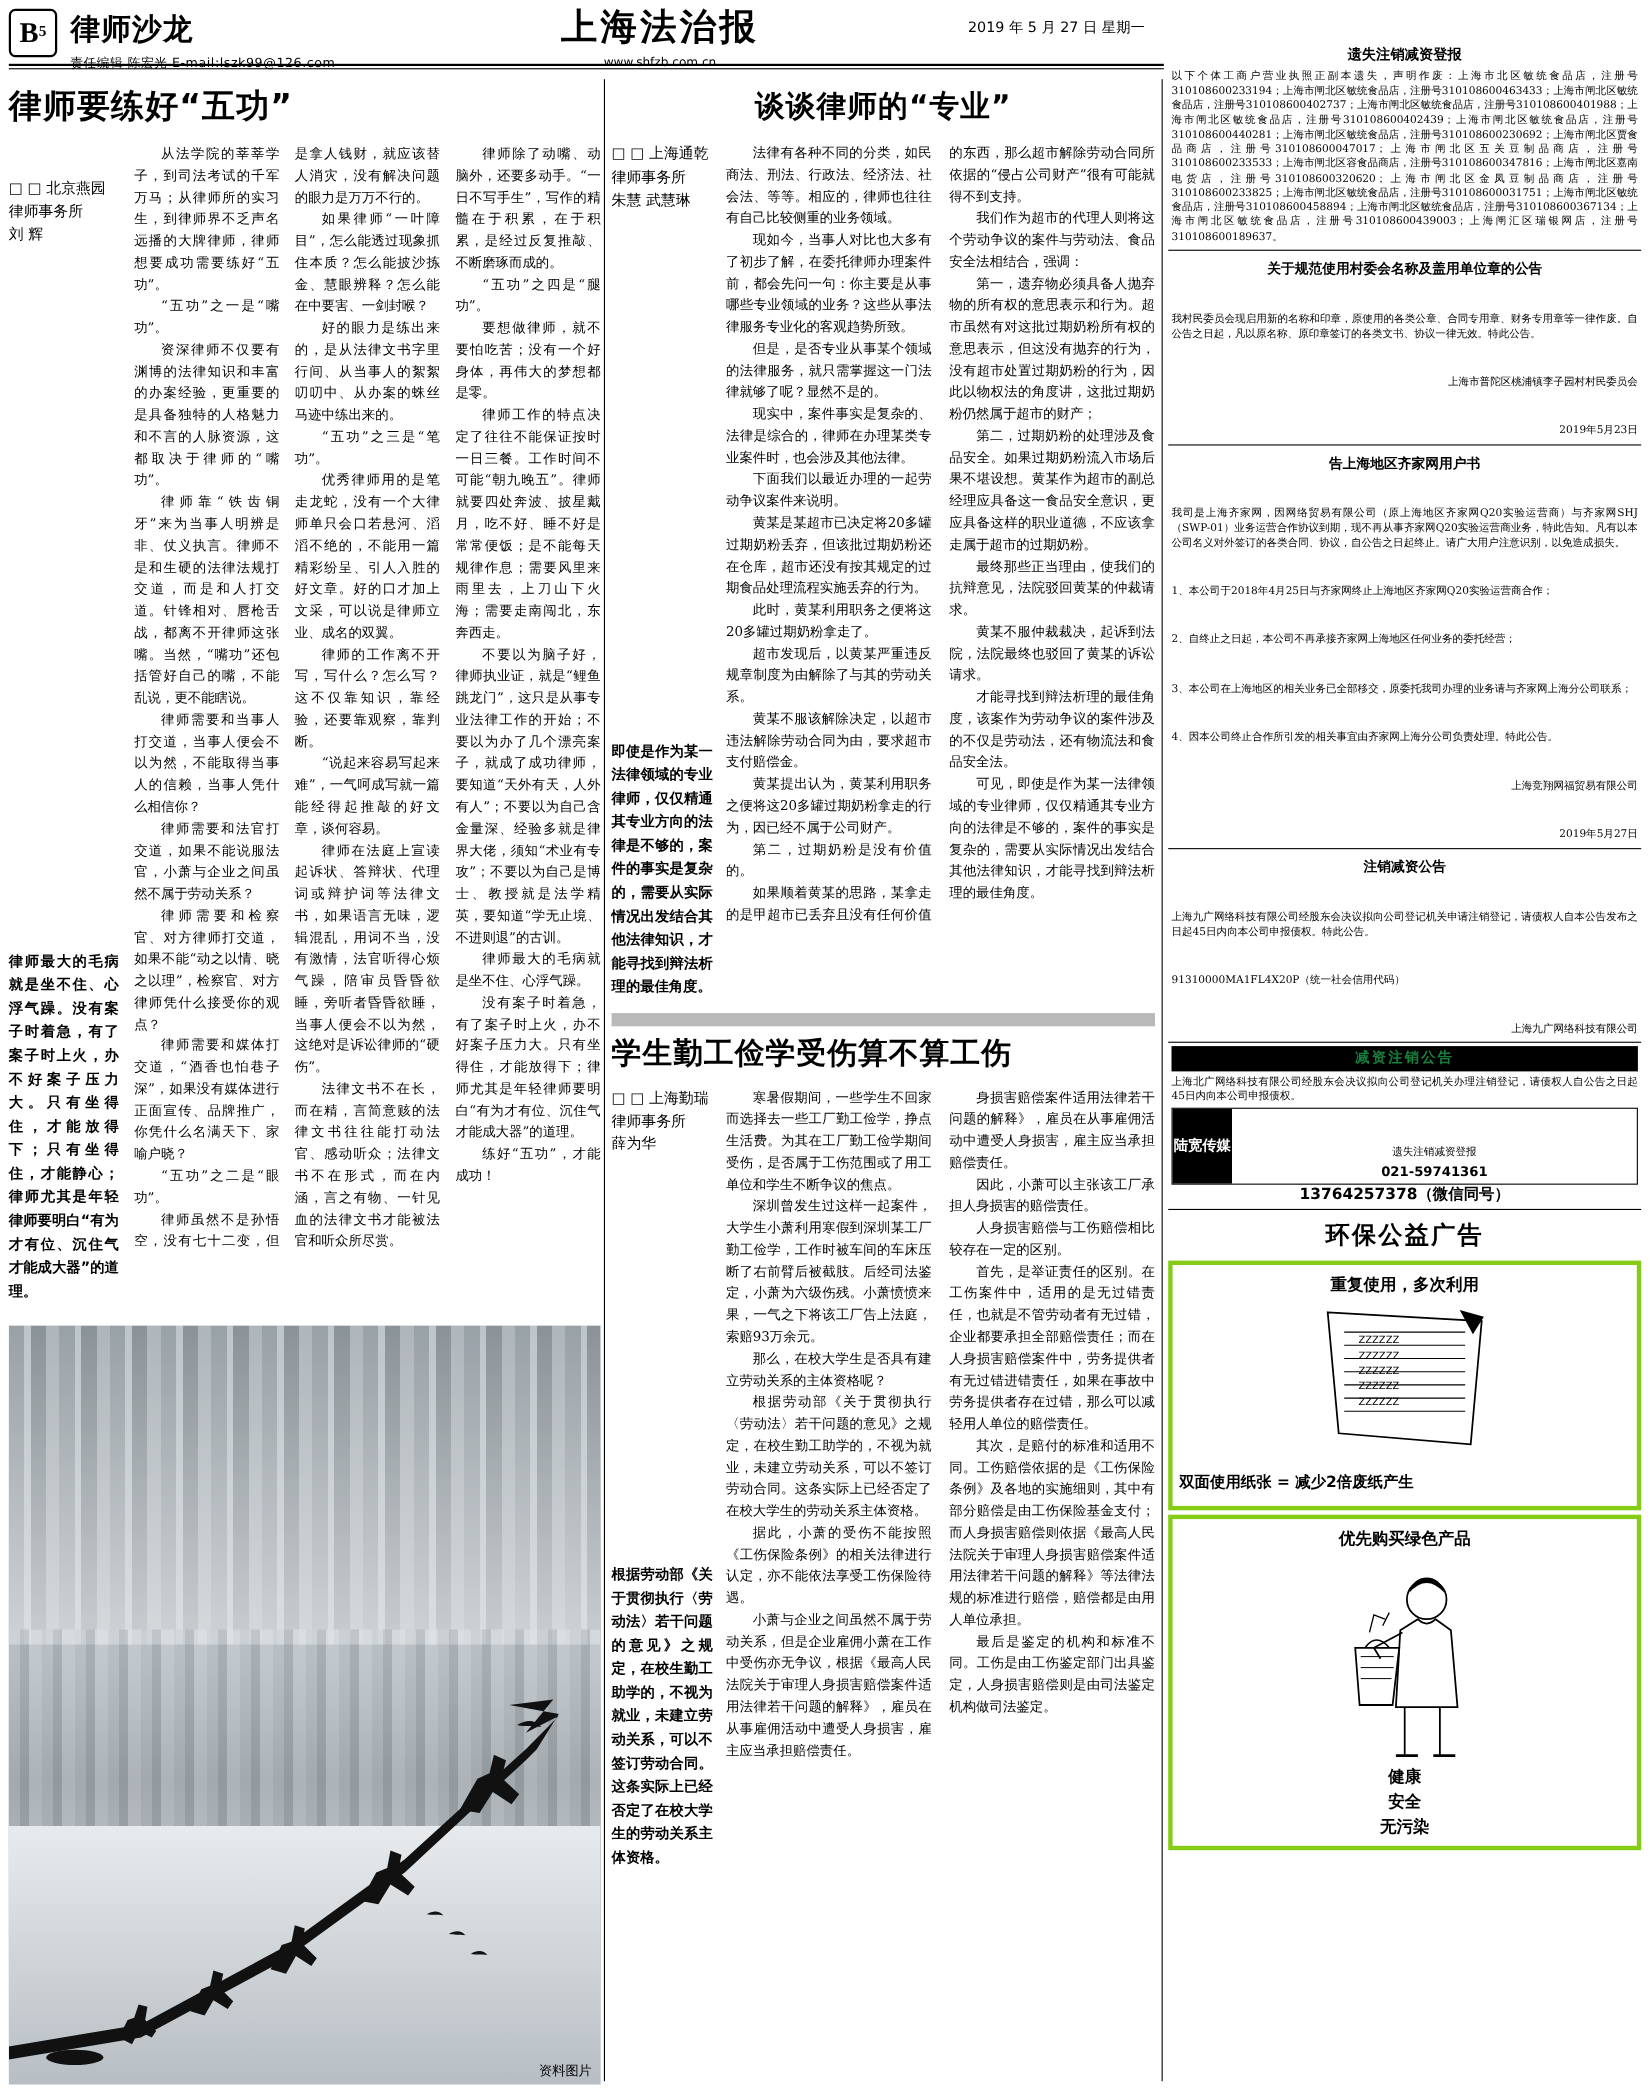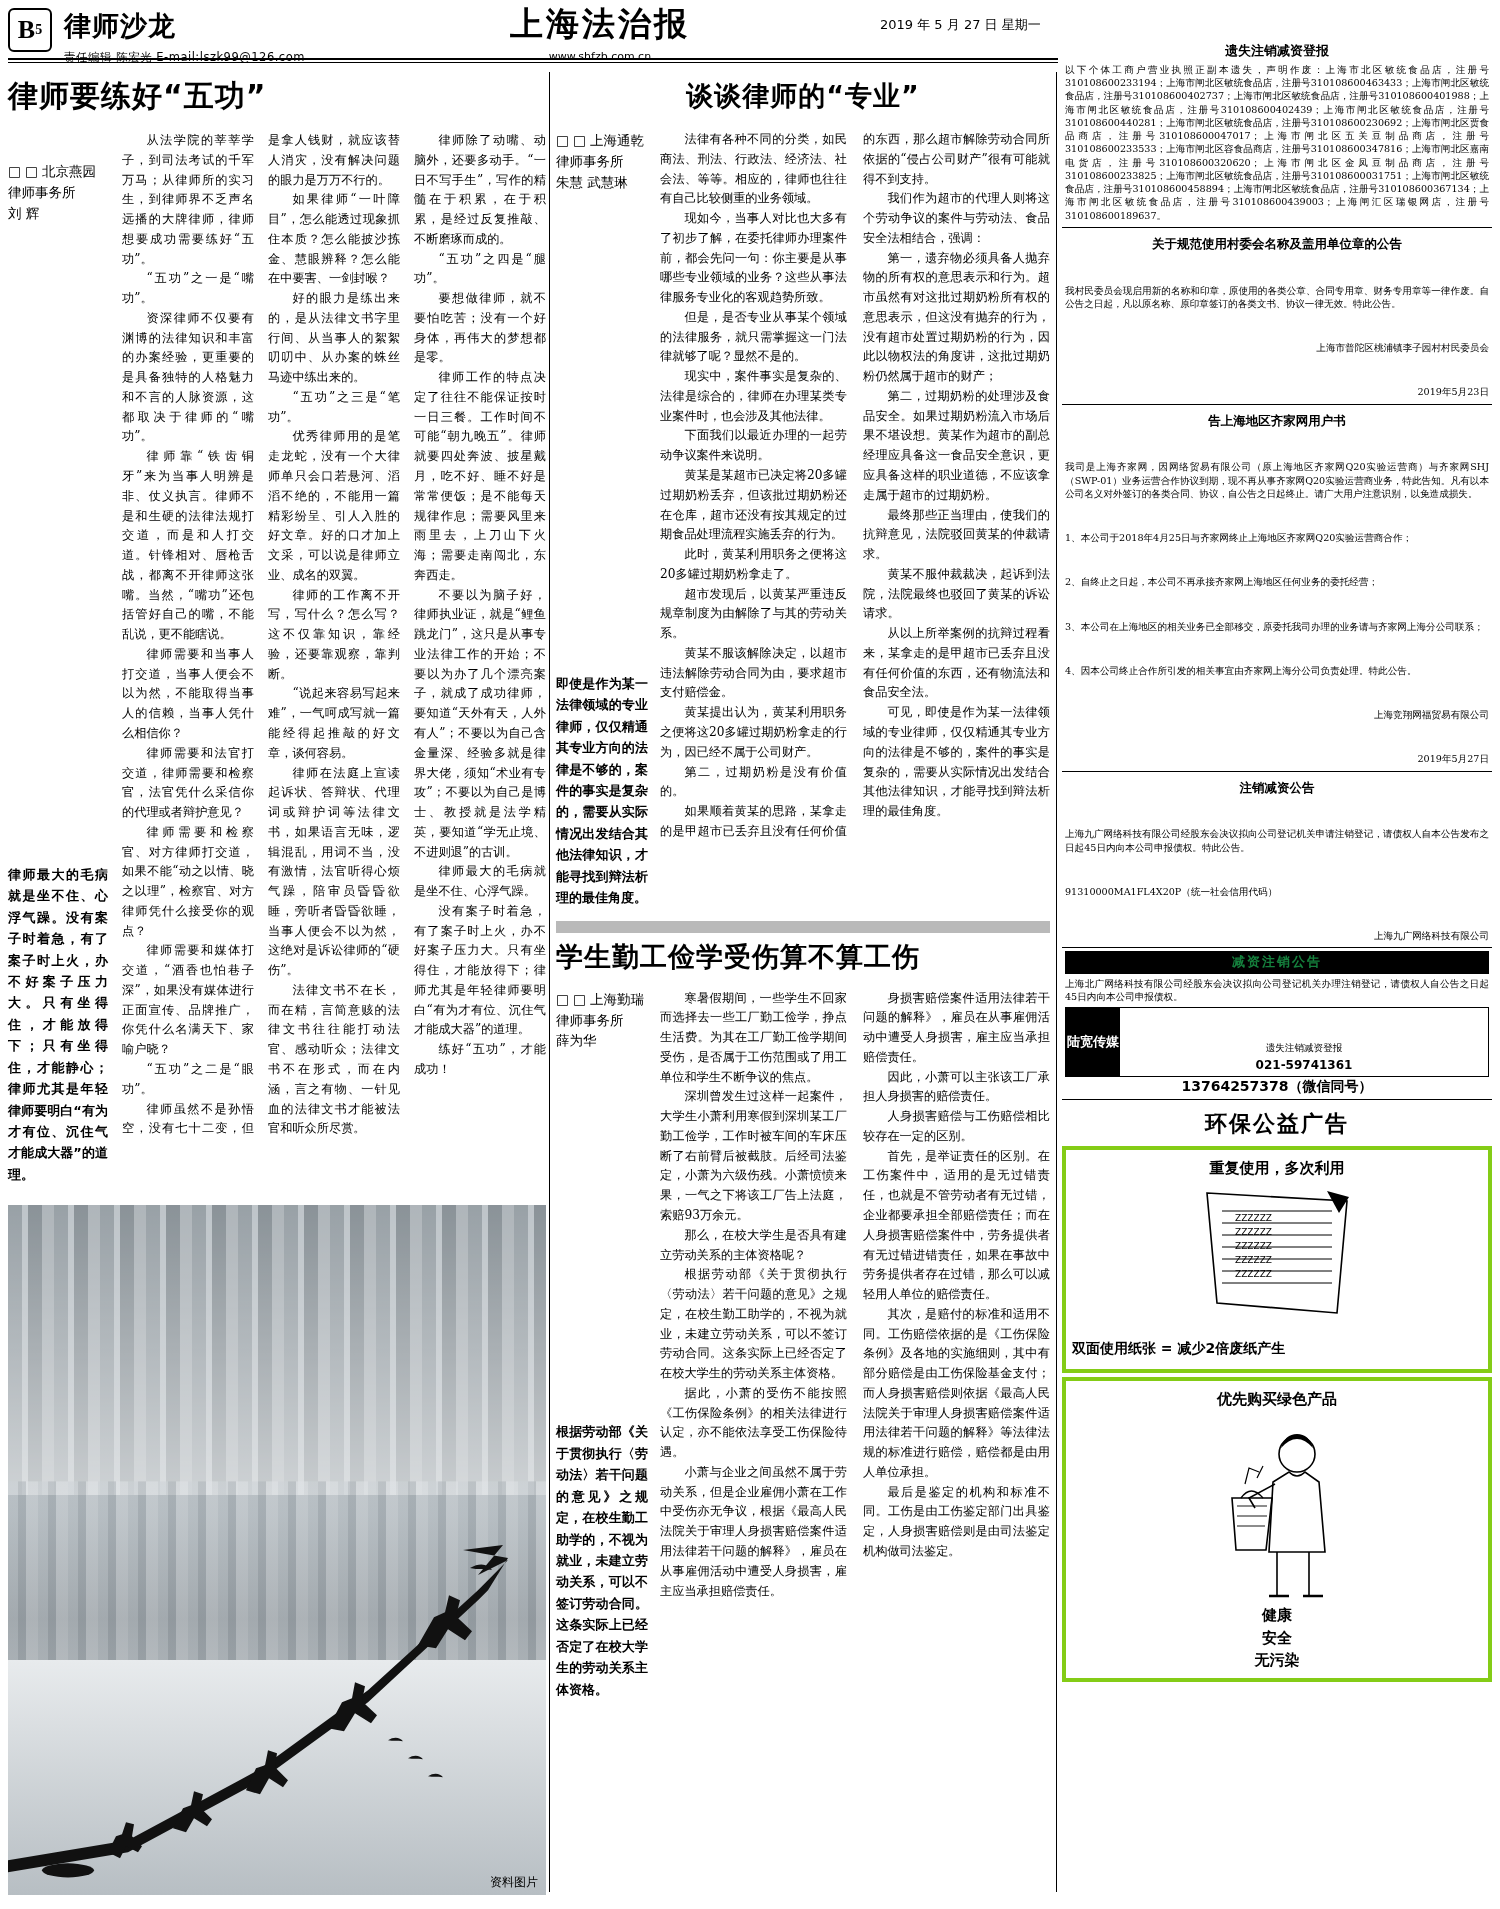--- a/index.html
+++ b/index.html
@@ -195,21 +195,21 @@
         </div>
         <div class="pull-quote" style="margin-top:640px;">律师最大的毛病就是坐不住、心浮气躁。没有案子时着急，有了案子时上火，办不好案子压力大。只有坐得住，才能放得下；只有坐得住，才能静心；律师尤其是年轻律师要明白“有为才有位、沉住气才能成大器”的道理。</div>
       </div>
       <div style="flex:1;">
         <div class="cols3">
           <p>从法学院的莘莘学子，到司法考试的千军万马；从律师所的实习生，到律师界不乏声名远播的大牌律师，律师想要成功需要练好“五功”。</p>
           <p>“五功”之一是“嘴功”。</p>
           <p>资深律师不仅要有渊博的法律知识和丰富的办案经验，更重要的是具备独特的人格魅力和不言的人脉资源，这都取决于律师的“嘴功”。</p>
           <p>律师靠“铁齿铜牙”来为当事人明辨是非、仗义执言。律师不是和生硬的法律法规打交道，而是和人打交道。针锋相对、唇枪舌战，都离不开律师这张嘴。当然，“嘴功”还包括管好自己的嘴，不能乱说，更不能瞎说。</p>
           <p>律师需要和当事人打交道，当事人便会不以为然，不能取得当事人的信赖，当事人凭什么相信你？</p>
-          <p>律师需要和法官打交道，律师需要和检察官，法官凭什么采信你的代理或者辩护意见？</p>
+          <p>律师需要和法官打交道，如果不能说服法官，小萧与企业之间虽然不属于劳动关系？</p>
           <p>律师需要和检察官、对方律师打交道，如果不能“动之以情、晓之以理”，检察官、对方律师凭什么接受你的观点？</p>
           <p>律师需要和媒体打交道，“酒香也怕巷子深”，如果没有媒体进行正面宣传、品牌推广，你凭什么名满天下、家喻户晓？</p>
           <p>“五功”之二是“眼功”。</p>
           <p>律师虽然不是孙悟空，没有七十二变，但是拿人钱财，就应该替人消灾，没有解决问题的眼力是万万不行的。</p>
           <p>如果律师“一叶障目”，怎么能透过现象抓住本质？怎么能披沙拣金、慧眼辨释？怎么能在中要害、一剑封喉？</p>
           <p>好的眼力是练出来的，是从法律文书字里行间、从当事人的絮絮叨叨中、从办案的蛛丝马迹中练出来的。</p>
           <p>“五功”之三是“笔功”。</p>
           <p>优秀律师用的是笔走龙蛇，没有一个大律师单只会口若悬河、滔滔不绝的，不能用一篇精彩纷呈、引人入胜的好文章。好的口才加上文采，可以说是律师立业、成名的双翼。</p>
           <p>律师的工作离不开写，写什么？怎么写？这不仅靠知识，靠经验，还要靠观察，靠判断。</p>
           <p>“说起来容易写起来难”，一气呵成写就一篇能经得起推敲的好文章，谈何容易。</p>
@@ -275,21 +275,21 @@
             <p>超市发现后，以黄某严重违反规章制度为由解除了与其的劳动关系。</p>
             <p>黄某不服该解除决定，以超市违法解除劳动合同为由，要求超市支付赔偿金。</p>
             <p>黄某提出认为，黄某利用职务之便将这20多罐过期奶粉拿走的行为，因已经不属于公司财产。</p>
             <p>第二，过期奶粉是没有价值的。</p>
             <p>如果顺着黄某的思路，某拿走的是甲超市已丢弃且没有任何价值的东西，那么超市解除劳动合同所依据的“侵占公司财产”很有可能就得不到支持。</p>
             <p>我们作为超市的代理人则将这个劳动争议的案件与劳动法、食品安全法相结合，强调：</p>
             <p>第一，遗弃物必须具备人抛弃物的所有权的意思表示和行为。超市虽然有对这批过期奶粉所有权的意思表示，但这没有抛弃的行为，没有超市处置过期奶粉的行为，因此以物权法的角度讲，这批过期奶粉仍然属于超市的财产；</p>
             <p>第二，过期奶粉的处理涉及食品安全。如果过期奶粉流入市场后果不堪设想。黄某作为超市的副总经理应具备这一食品安全意识，更应具备这样的职业道德，不应该拿走属于超市的过期奶粉。</p>
             <p>最终那些正当理由，使我们的抗辩意见，法院驳回黄某的仲裁请求。</p>
             <p>黄某不服仲裁裁决，起诉到法院，法院最终也驳回了黄某的诉讼请求。</p>
-            <p>从以上所举案例的抗辩过程看来，某拿走的是甲超市已丢弃且没有任何价值的东西，还有物流法和食品安全法。</p>
+            <p>才能寻找到辩法析理的最佳角度，该案作为劳动争议的案件涉及的不仅是劳动法，还有物流法和食品安全法。</p>
             <p>可见，即使是作为某一法律领域的专业律师，仅仅精通其专业方向的法律是不够的，案件的事实是复杂的，需要从实际情况出发结合其他法律知识，才能寻找到辩法析理的最佳角度。</p>
           </div>
         </div>
       </div>
     </div>
 
     <div class="band"></div>
 
     <div>
       <div class="h3 headline">学生勤工俭学受伤算不算工伤</div>

